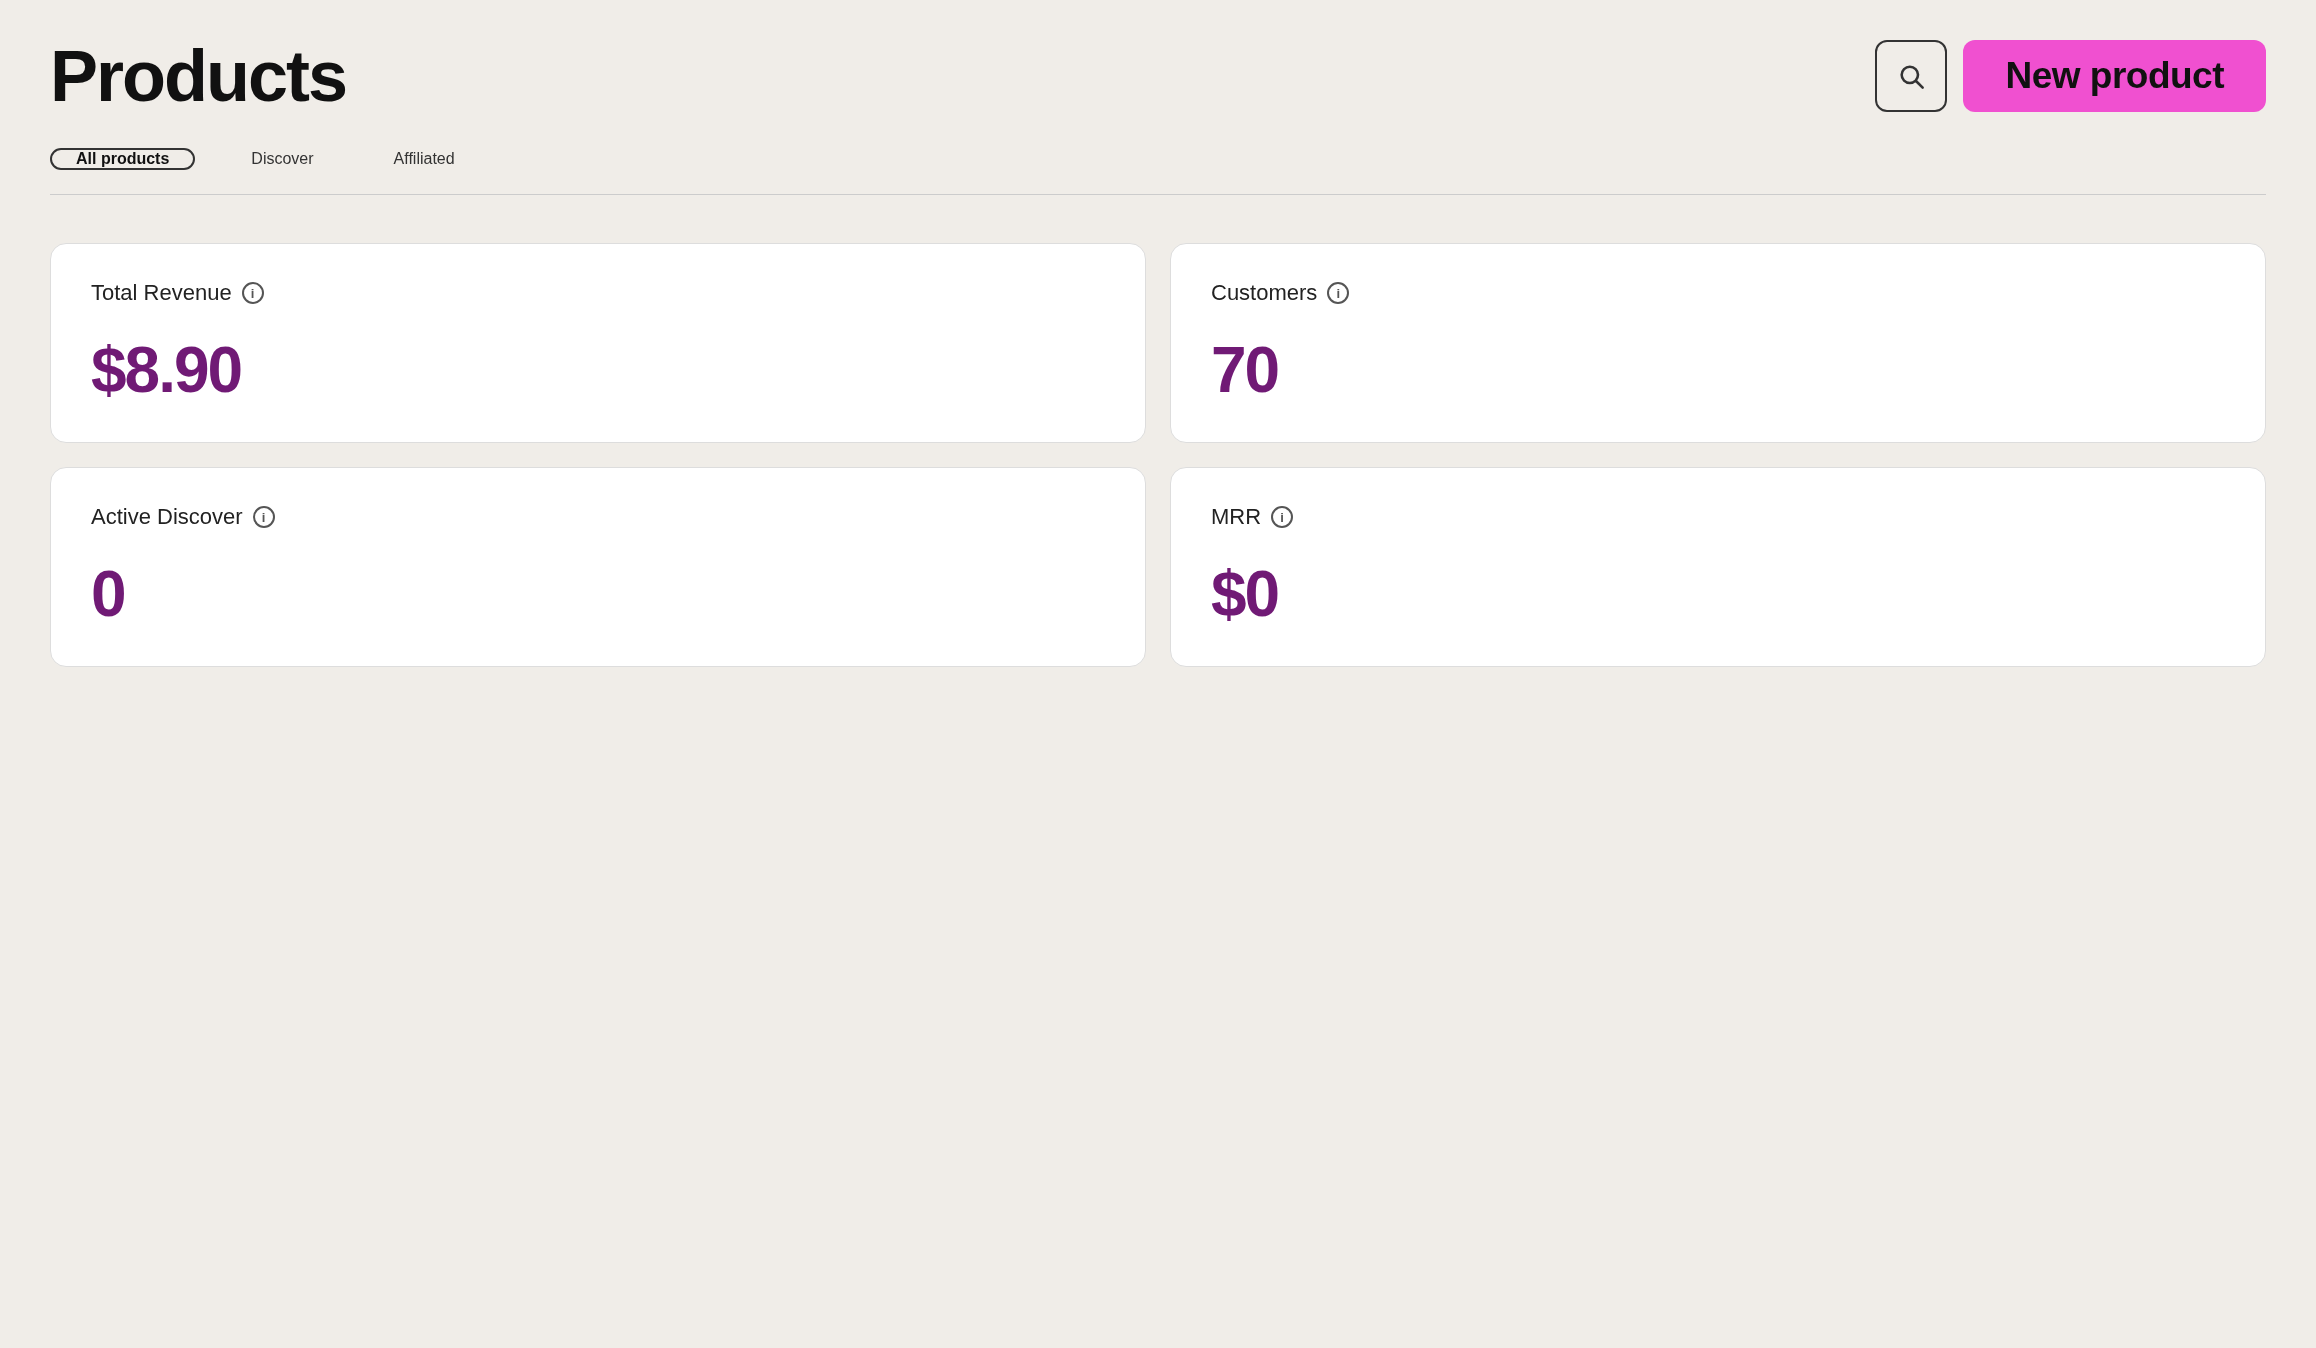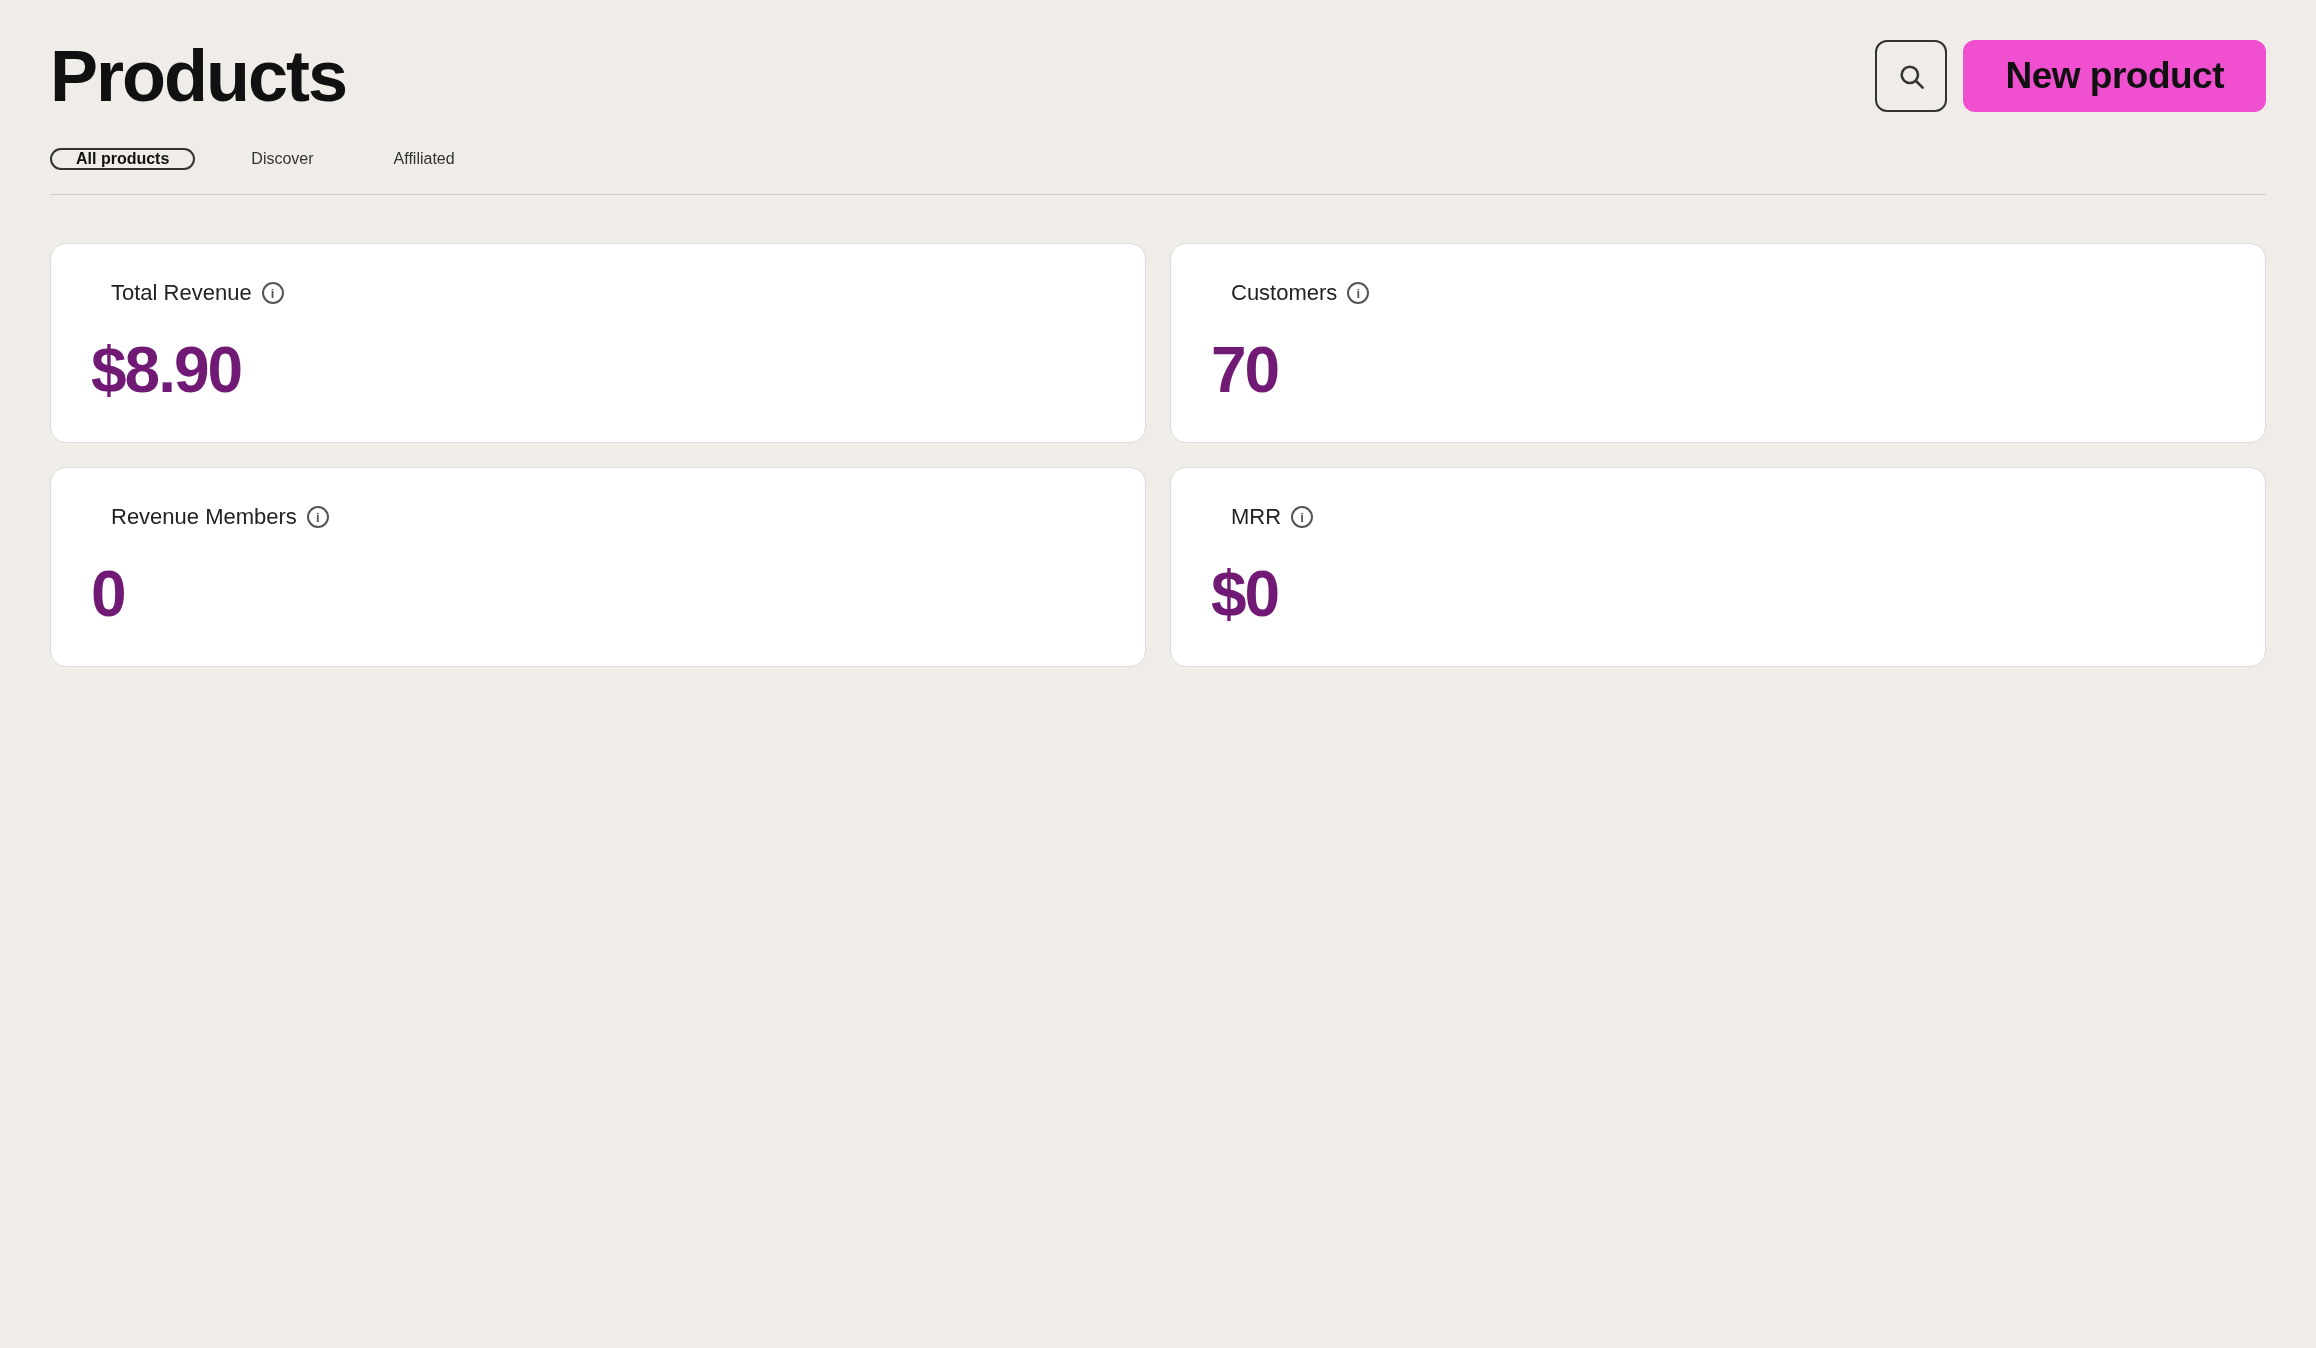--- a/index.html
+++ b/index.html
@@ -113,21 +113,20 @@
       display: flex;
       flex-direction: column;
       justify-content: space-between;
     }
 
     .stat-label-row {
       display: flex;
       align-items: center;
       gap: 10px;
       margin-bottom: 16px;
-      margin-left: 20px;
     }
 
     .stat-label {
       font-size: 22px;
       font-weight: 500;
       color: #222;
     }
 
     .info-icon {
       width: 22px;
@@ -192,21 +191,21 @@
   <div class="stat-card">
     <div class="stat-label-row">
       <span class="stat-label">Customers</span>
       <span class="info-icon">i</span>
     </div>
     <div class="stat-value">70</div>
   </div>
 
   <div class="stat-card">
     <div class="stat-label-row">
-      <span class="stat-label">Revenue Members</span>
+      <span class="stat-label">Active Discover</span>
       <span class="info-icon">i</span>
     </div>
     <div class="stat-value">0</div>
   </div>
 
   <div class="stat-card">
     <div class="stat-label-row">
       <span class="stat-label">MRR</span>
       <span class="info-icon">i</span>
     </div>

